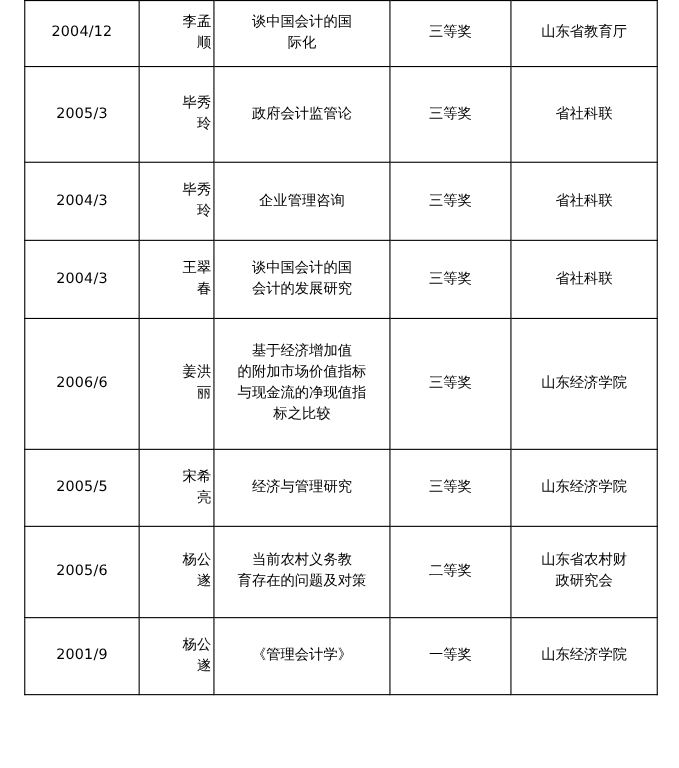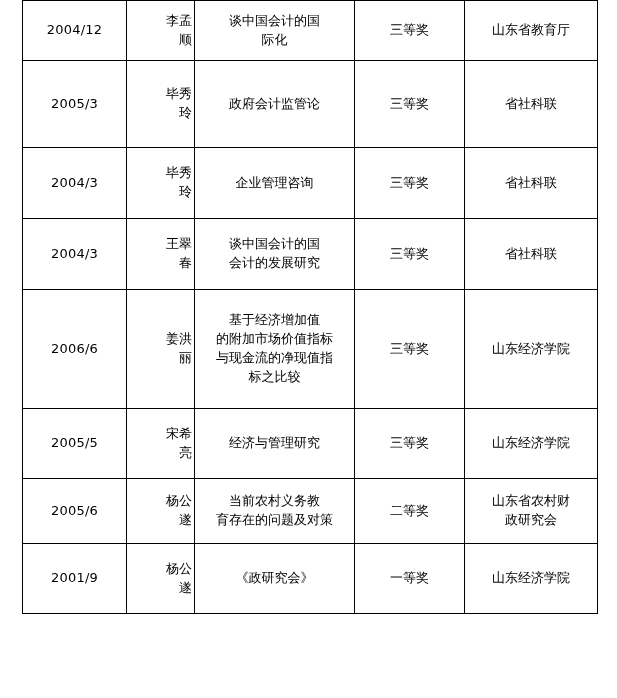--- a/index.html
+++ b/index.html
@@ -171,21 +171,21 @@
 亮</span>
           </td>
         <td class="title-cell">
             <span class="title-inner">经济与管理研究</span>
           </td>
         <td class="prize-cell">三等奖</td>
         <td class="org-cell">
             <span class="org-inner">山东经济学院</span>
           </td>
       </tr>
-      <tr style="height:65px">
+      <tr style="height:83px">
         <td class="date-cell">2005/6</td>
         <td class="name-cell">
             <span class="name-inner">杨公
 遂</span>
           </td>
         <td class="title-cell">
             <span class="title-inner">当前农村义务教
 育存在的问题及对策</span>
           </td>
         <td class="prize-cell">二等奖</td>
@@ -194,21 +194,21 @@
 政研究会</span>
           </td>
       </tr>
       <tr style="height:70px">
         <td class="date-cell">2001/9</td>
         <td class="name-cell">
             <span class="name-inner">杨公
 遂</span>
           </td>
         <td class="title-cell">
-            <span class="title-inner">《政研究会》</span>
+            <span class="title-inner">《管理会计学》</span>
           </td>
         <td class="prize-cell">一等奖</td>
         <td class="org-cell">
             <span class="org-inner">山东经济学院</span>
           </td>
       </tr>
     </tbody>
   </table>
 </div>
 

